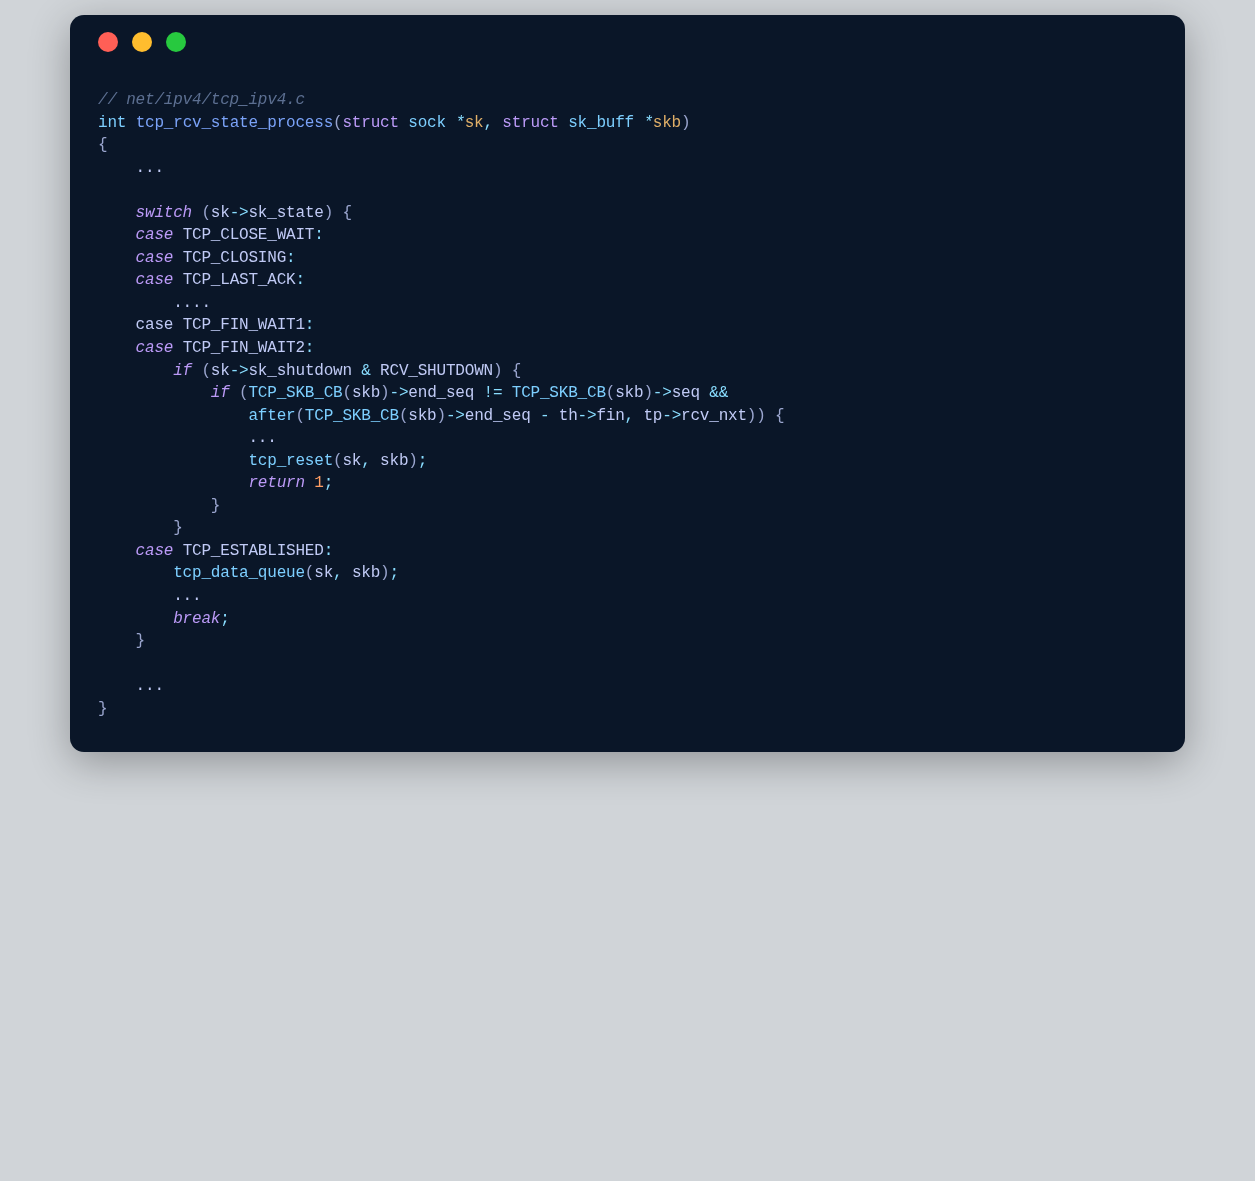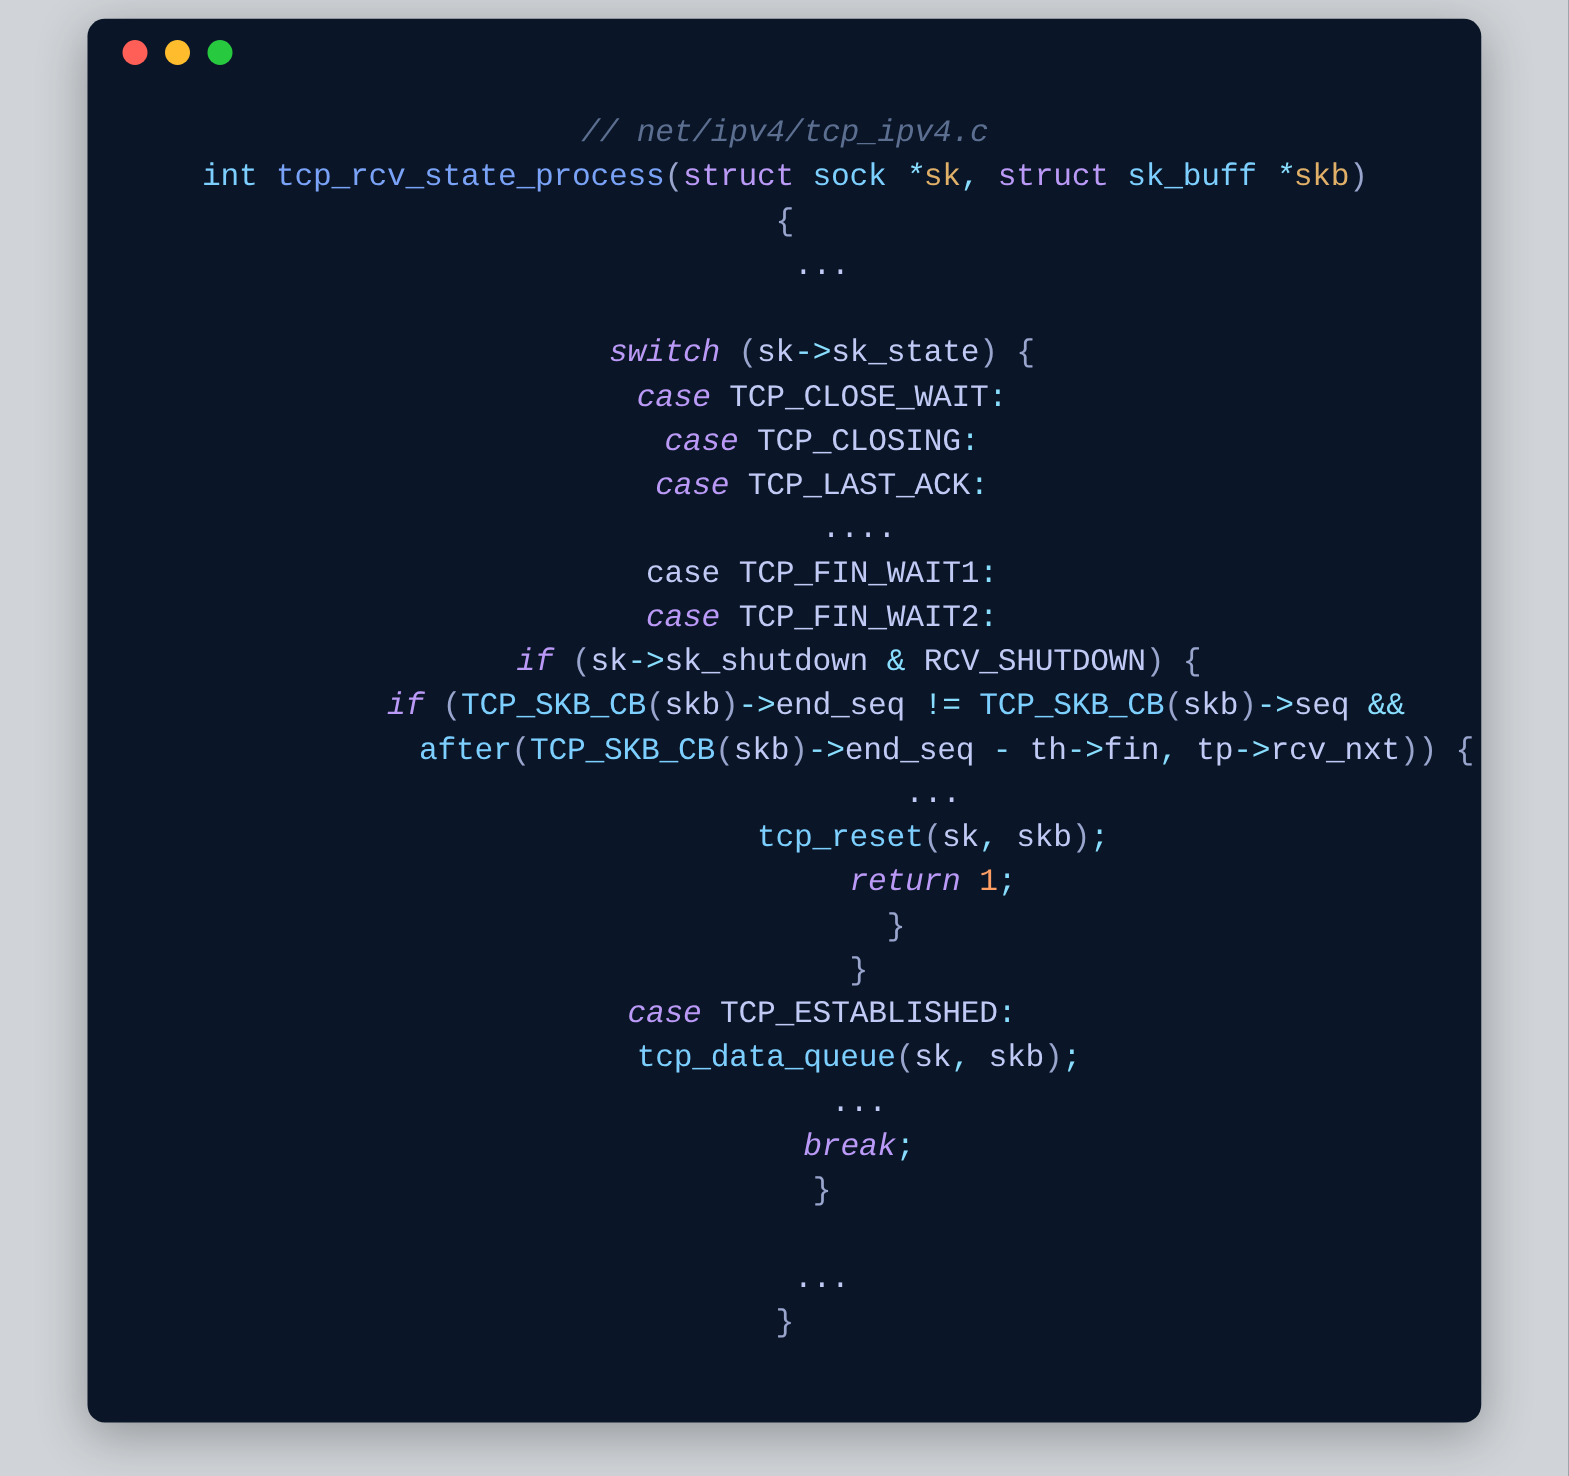--- a/index.html
+++ b/index.html
@@ -38,28 +38,27 @@
       width: 20px;
       height: 20px;
       border-radius: 50%;
     }
     
     .red { background: #ff5f56; }
     .yellow { background: #ffbd2e; }
     .green { background: #27c93f; }
     
     .code-area {
-      padding: 20px 28px 62px 28px;
-      font-size: 25px;
+      padding: 20px 28px 32px 28px;
+      font-size: 16px;
       line-height: 1.41;
       color: #c0caf5;
       white-space: pre;
       overflow-x: auto;
       letter-spacing: -0.2px;
-      text-align: center;
     }
     
     .comment { color: #5c6f91; font-style: italic; }
     .keyword-type { color: #7dcfff; }
     .keyword-ctrl { color: #bb9af7; font-style: italic; }
     .fn-name { color: #7aa2f7; }
     .fn-call { color: #7dcfff; }
     .struct-kw { color: #bb9af7; }
     .param { color: #e0af68; }
     .op { color: #89ddff; }

